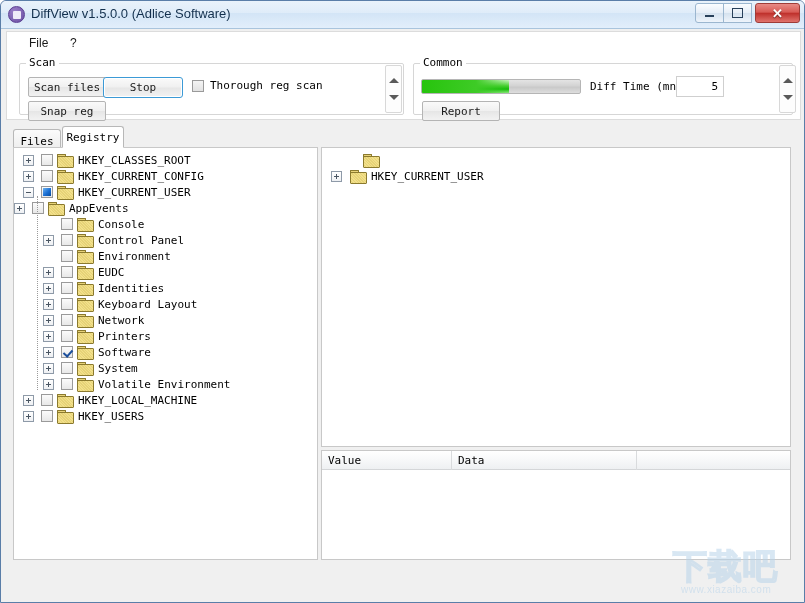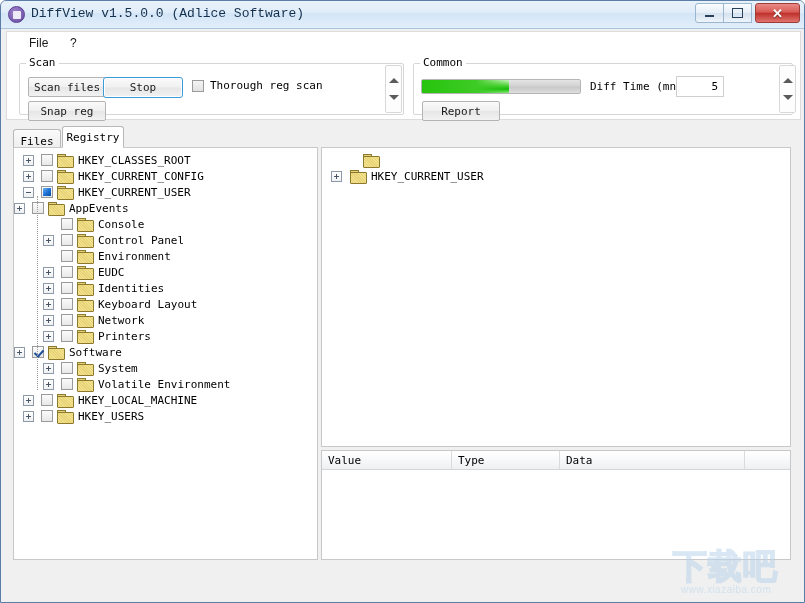--- a/index.html
+++ b/index.html
@@ -37,21 +37,21 @@
   }
   #app-icon::after {
     content: "";
     position: absolute; left: 4px; top: 4px;
     width: 8px; height: 8px;
     background: #efeaf8;
     border-radius: 1px;
   }
   #title-text {
     position: absolute; left: 30px; top: 5px;
-    font-family: Liberation Mono, monospace;
+    font-family: Liberation Sans, sans-serif;
     font-size: 13px;
     color: #13304d;
     white-space: nowrap;
   }
   .wbtn {
     position: absolute; top: 2px;
     height: 20px;
     border: 1px solid #9bb6cf;
     border-radius: 3px;
     background: linear-gradient(to bottom, #fbfdff 0%, #e6eef7 48%, #d4e1ee 50%, #eef4fb 100%);
@@ -551,21 +551,21 @@
           <span class="folder"></span>
           <span class="tlabel">Network</span>
         </div>
         <div class="tree-row" style="padding-left: 29px;">
           <span class="expander plus"></span>
           <span class="dots"></span>
           <span class="tcheck"></span>
           <span class="folder"></span>
           <span class="tlabel">Printers</span>
         </div>
-        <div class="tree-row" style="">
+        <div class="tree-row" style="padding-left: 29px;">
           <span class="expander plus"></span>
           <span class="dots"></span>
           <span class="tcheck checked"></span>
           <span class="folder"></span>
           <span class="tlabel">Software</span>
         </div>
         <div class="tree-row" style="padding-left: 29px;">
           <span class="expander plus"></span>
           <span class="dots"></span>
           <span class="tcheck"></span>
@@ -610,21 +610,20 @@
           <span class="dots"></span>
           <span class="folder"></span>
           <span class="tlabel">HKEY_CURRENT_USER</span>
         </div>
       </div>
   </div>
 
   <div class="panel" id="panel-list">
     <div id="list-header">
       <div class="col-head" id="col-value">Value</div>
-      <div class="col-head" id="col-type">Type</div>
       <div class="col-head" id="col-data">Data</div>
       <div class="col-head" id="col-extra"></div>
     </div>
   </div>
 
 
   <div id="watermark">
     <div id="wm-cn">下载吧</div>
     <div id="wm-url">www.xiazaiba.com</div>
   </div>

